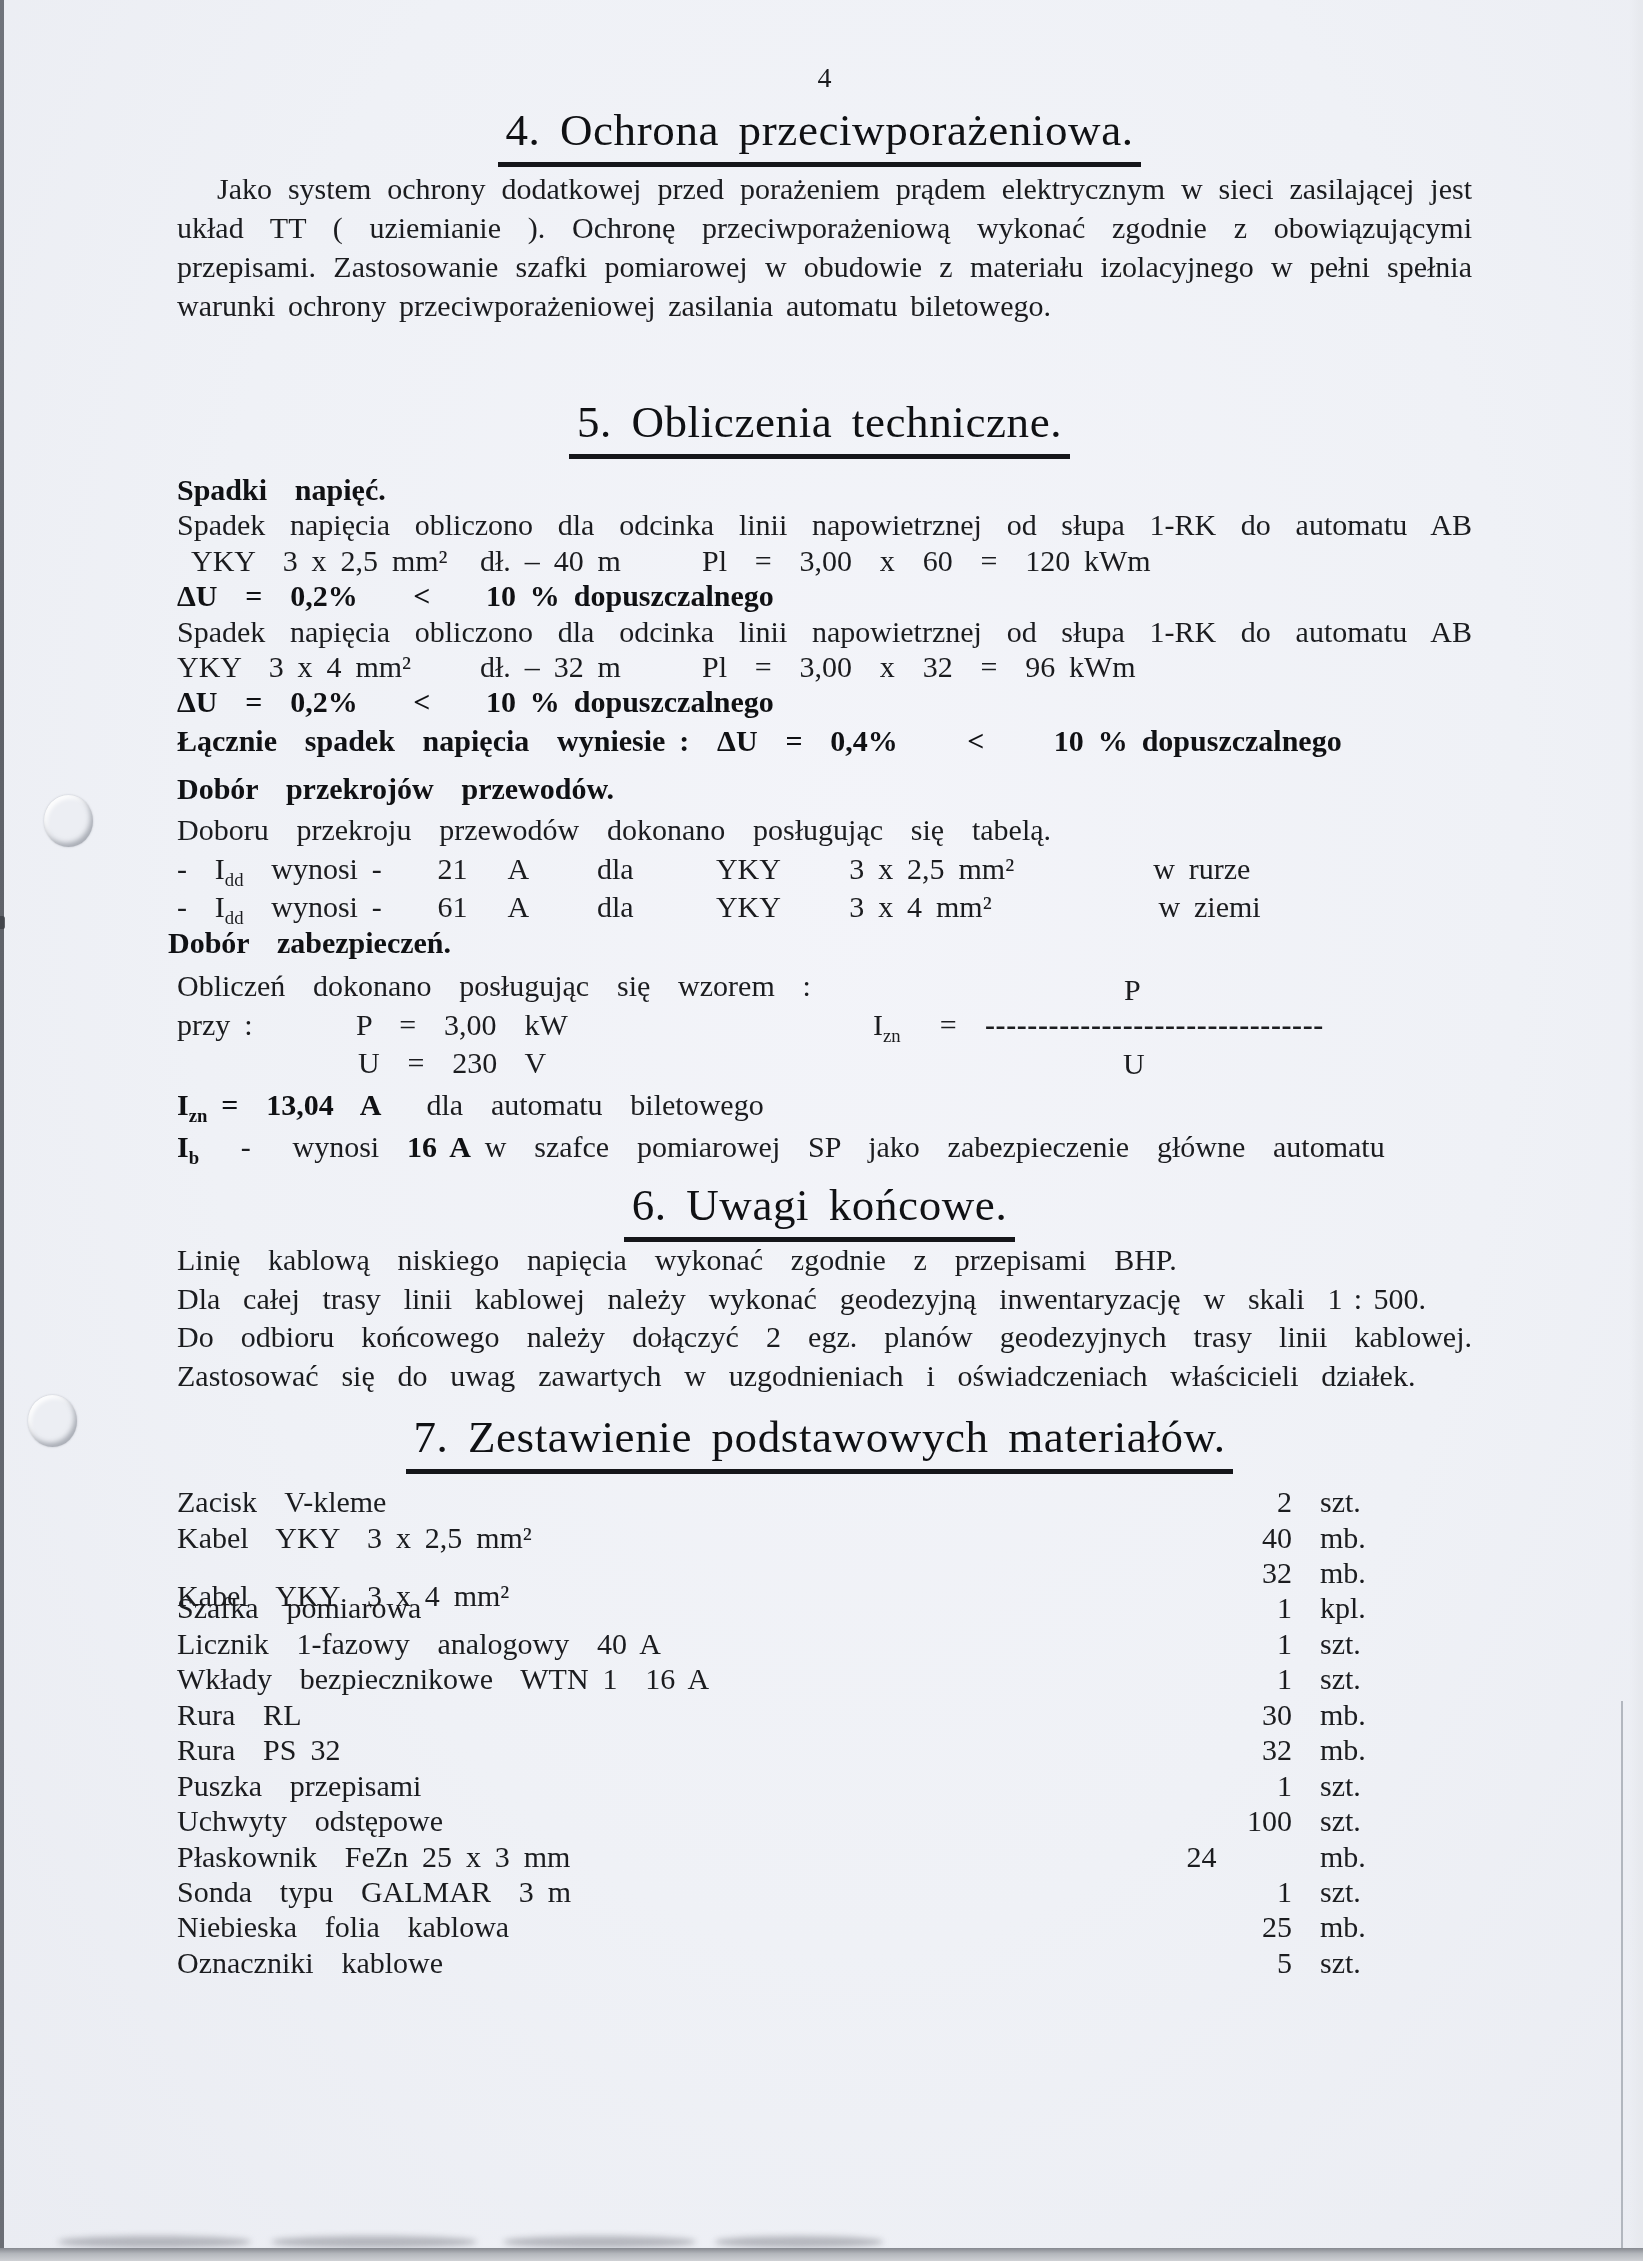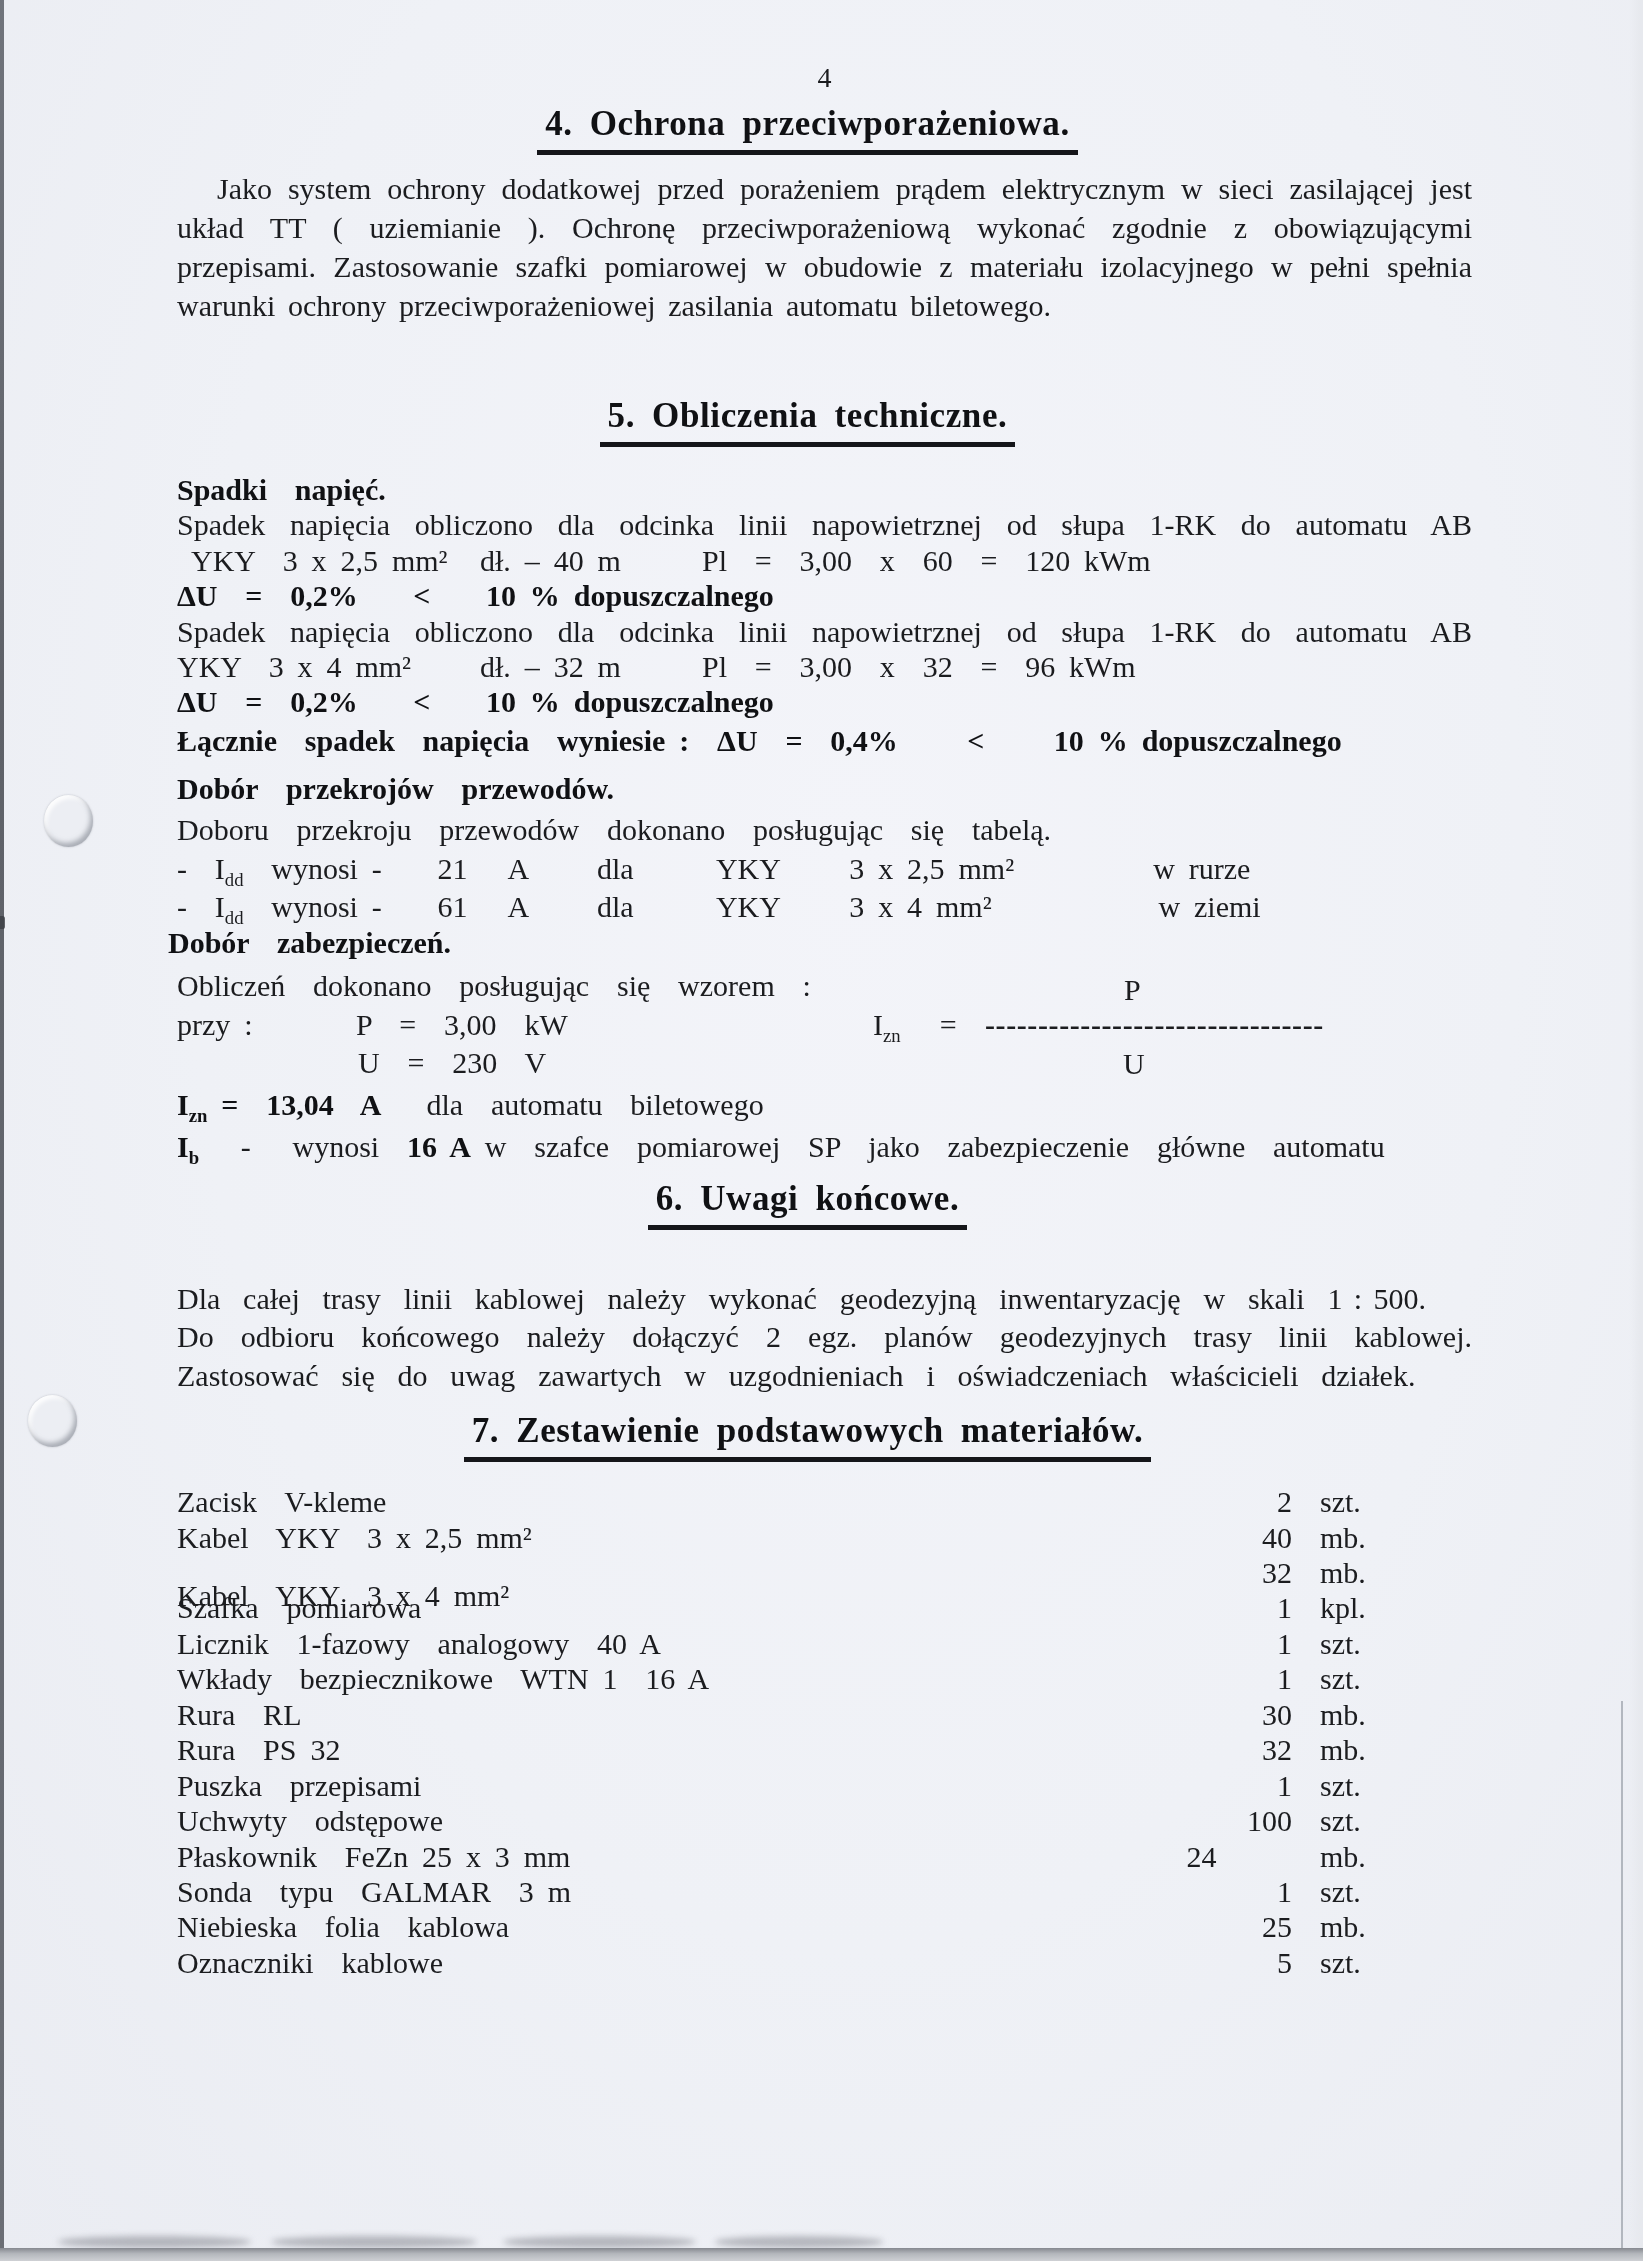--- a/index.html
+++ b/index.html
@@ -36,24 +36,24 @@
     font-size:30px;
     line-height:40px;
     width:1295px;
     white-space:normal;
     text-align:justify;
     text-align-last:justify;
     color:#1b1c1f;
   }
   .hdg{
     position:absolute;
-    left:208px;width:1199px;
+    left:220px;width:1199px;
     text-align:center;
-    font-size:35px;
-    font-weight:bold;
+    font-size:45px;
+    font-weight:normal;
     color:#101114;
     letter-spacing:0.6px;
     word-spacing:7.7px;
   }
   .hdg span{
     display:inline-block;
     border-bottom:5.2px solid #15161a;
     padding:0 7.7px 6.4px 7.7px;
   }
   .pgnum{
@@ -156,20 +156,21 @@
   <div class="line frac-line" style="left:985px;top:1005px;">--------------------------------</div>
   <div class="line" style="left:1123px;top:1044px;">U</div>
 
   <div class="line" style="left:177px;top:1085px;"><span class="b">I</span><sub class="b">zn</sub><span class="b"> =  13,04  A</span><span style="padding-left:45px;">dla  automatu  biletowego</span></div>
 
   <div class="line" style="left:177px;top:1127px;"><span class="b">I</span><sub class="b">b</sub><span>   -   wynosi  </span><span class="b">16 A</span><span> w  szafce  pomiarowej  SP  jako  zabezpieczenie  główne  automatu</span></div>
 
   <div class="hdg" style="top:1179px;">
     <span>6. Uwagi  końcowe.</span>
   </div>
+  <div class="line" style="left:177px;top:1240px;">Linię  kablową  niskiego  napięcia  wykonać  zgodnie  z  przepisami  BHP.</div>
   <div class="line" style="left:177px;top:1279px;word-spacing:3.9px;">Dla  całej  trasy  linii  kablowej  należy  wykonać  geodezyjną  inwentaryzację  w  skali  1 : 500.</div>
   <div class="spread" style="left:177px;top:1317px;">Do odbioru końcowego należy dołączyć 2 egz. planów geodezyjnych trasy linii kablowej.</div>
   <div class="line" style="left:177px;top:1356px;word-spacing:3.9px;">Zastosować  się  do  uwag  zawartych  w  uzgodnieniach  i  oświadczeniach  właścicieli  działek.</div>
 
   <div class="hdg" style="top:1411px;">
     <span>7. Zestawienie  podstawowych  materiałów.</span>
   </div>
 
   <div class="line" style="left:177px;top:1482px;"><span>Zacisk  V-kleme</span></div>
   <div class="line" style="left:1195px;top:1482px;width:97px;text-align:right;">2</div>

